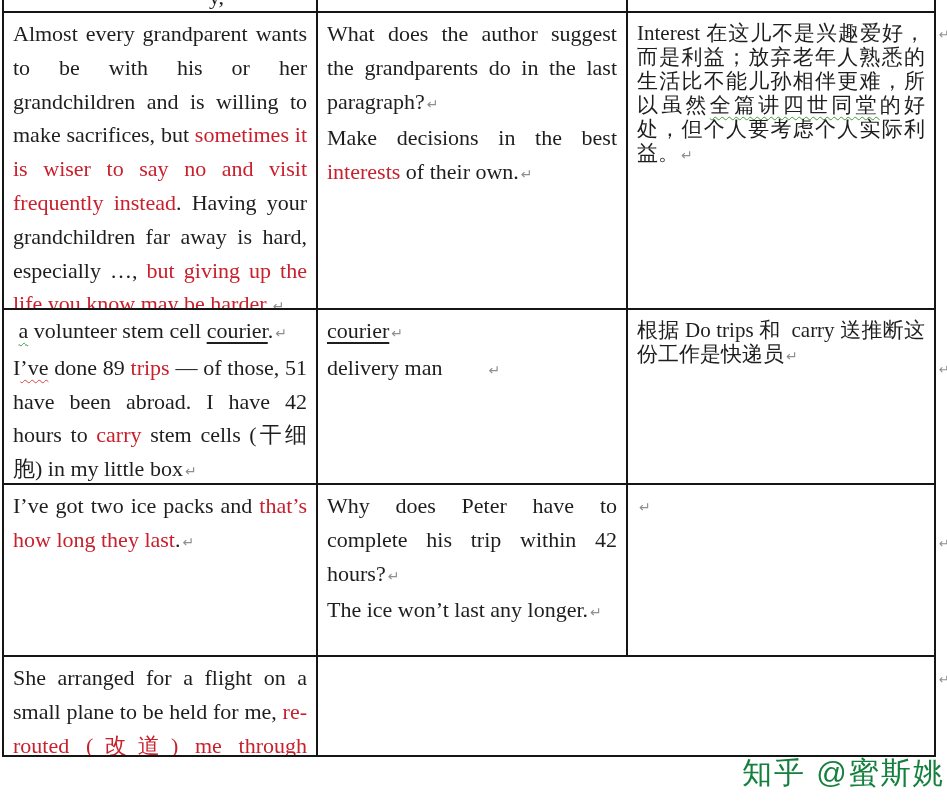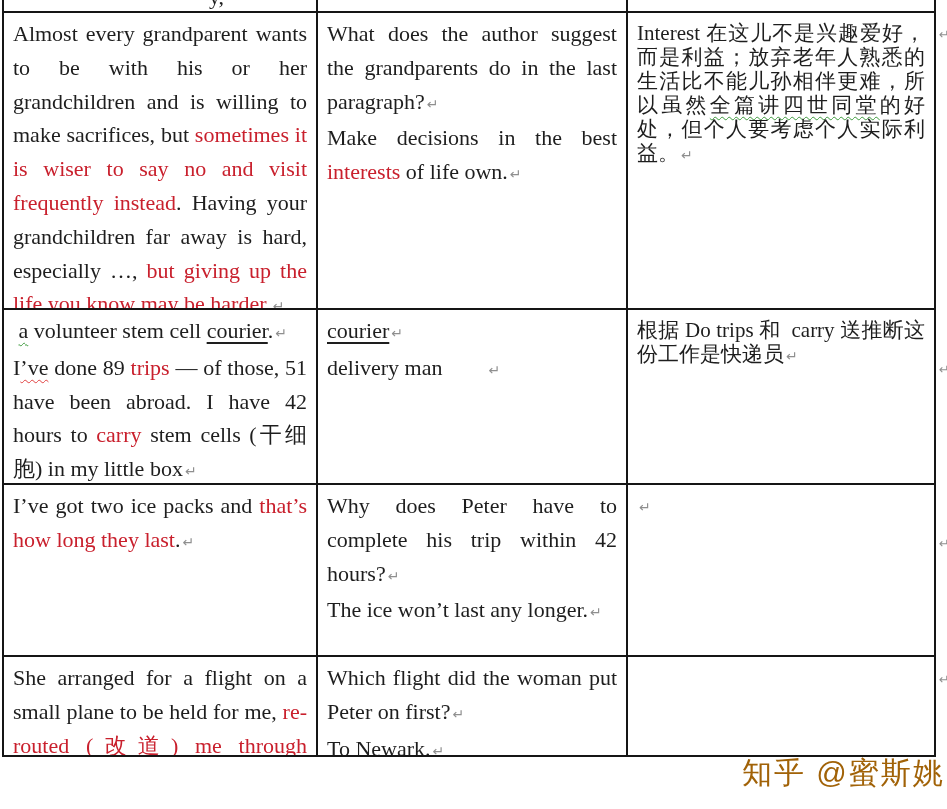--- a/index.html
+++ b/index.html
@@ -79,21 +79,21 @@
   }
   .rm0{left:939px; top:27px;}
   .rm1{left:939px; top:362px;}
   .rm2{left:939px; top:536px;}
   .rm3{left:939px; top:672px;}
   .watermark{
     position:absolute;
     left:742px; top:753px;
     font-size:30px;
     letter-spacing:2px;
-    color:#a16207;
+    color:#15803d;
     text-shadow:1px 1px 0 #ffffff;
     font-family:"Liberation Sans","DejaVu Sans",sans-serif;
     white-space:nowrap;
   }
 </style>
 </head>
 <body>
 
 <div class="doc-table">
     <div class="row" style="height: 13px;">
@@ -102,21 +102,21 @@
       </div>
       <div class="cell c1 en"></div>
       <div class="cell c2 zh"></div>
     </div>
     <div class="row" style="height: 297px;">
       <div class="cell c0 en">
         <p class="para"><span>Almost every grandparent wants to be with his or her grandchildren and is willing to make sacrifices, but </span><span class="red">sometimes it is wiser to say no and visit frequently instead</span><span>. Having your grandchildren far away is hard, especially …, </span><span class="red">but giving up the life you know may be harder</span><span>.</span><span class="pilcrow">↵</span></p>
       </div>
       <div class="cell c1 en">
         <p class="para"><span>What does the author suggest the grandparents do in the last paragraph?</span><span class="pilcrow">↵</span></p>
-        <p class="para"><span>Make decisions in the best </span><span class="red">interests</span><span> of life own.</span><span class="pilcrow">↵</span></p>
+        <p class="para"><span>Make decisions in the best </span><span class="red">interests</span><span> of their own.</span><span class="pilcrow">↵</span></p>
       </div>
       <div class="cell c2 zh">
         <p class="para"><span>Interest 在这儿不是兴趣爱好，而是利益；放弃老年人熟悉的生活比不能儿孙相伴更难，所以虽然</span><span class="wavy-green">全篇讲四世同堂</span><span>的好处，但个人要考虑个人实际利益。</span><span class="pilcrow">↵</span></p>
       </div>
     </div>
     <div class="row" style="height: 175px;">
       <div class="cell c0 en">
         <p class="para"><span>&nbsp;</span><span class="wavy-green">a</span><span> volunteer stem cell </span><span class="ul">courier</span><span>.</span><span class="pilcrow">↵</span></p>
         <p class="para"><span>I</span><span class="wavy-red">’ve</span><span> done 89 </span><span class="red">trips</span><span> — of those, 51 have been abroad. I have 42 hours to </span><span class="red">carry</span><span> stem cells (干细胞) in my little box</span><span class="pilcrow">↵</span></p>
       </div>
@@ -137,24 +137,20 @@
         <p class="para"><span>The ice won’t last any longer.</span><span class="pilcrow">↵</span></p>
       </div>
       <div class="cell c2 zh">
         <p class="para"><span class="pilcrow">↵</span></p>
       </div>
     </div>
     <div class="row" style="height: 100px;">
       <div class="cell c0 en">
         <p class="para"><span>She arranged for a flight on a small plane to be held for me, </span><span class="red">re-routed (改道) me through Newark</span><span> and got me back to</span></p>
       </div>
-      <div class="cell c1 en">
-        <p class="para"><span>Which flight did the woman put Peter on first?</span><span class="pilcrow">↵</span></p>
-        <p class="para"><span>To Newark.</span><span class="pilcrow">↵</span></p>
-      </div>
     </div>
   </div>
 
 <span class="rmark rm0">↵</span>
 <span class="rmark rm1">↵</span>
 <span class="rmark rm2">↵</span>
 <span class="rmark rm3">↵</span>
 
 <div class="watermark">知乎 @蜜斯姚</div>
 

